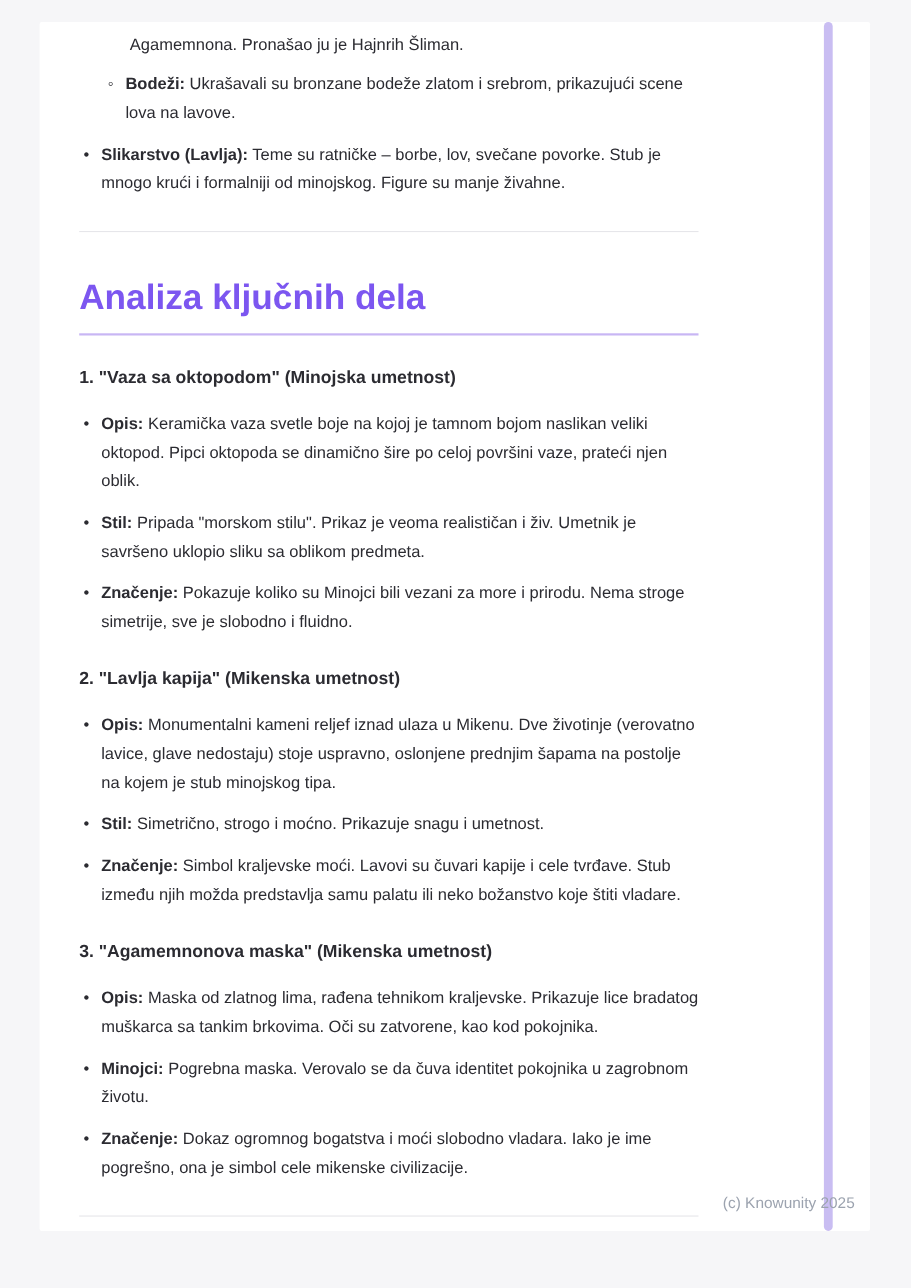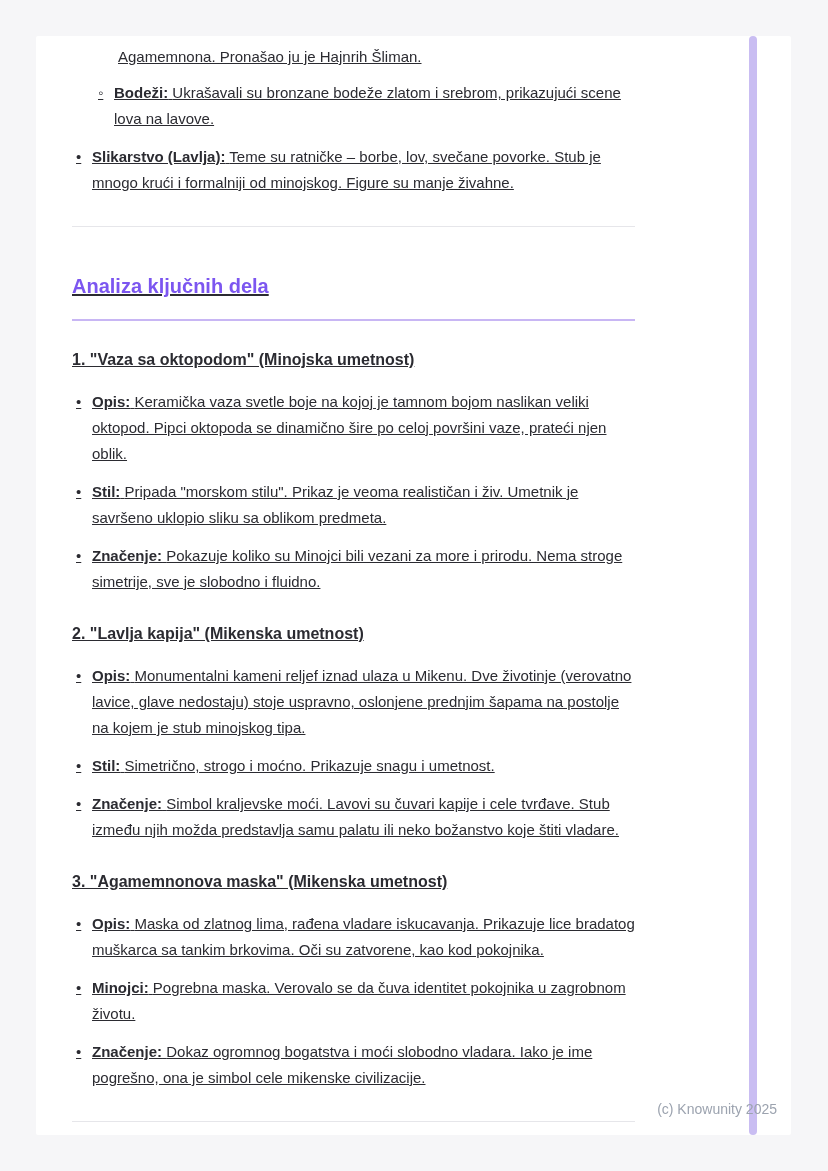--- a/index.html
+++ b/index.html
@@ -12,26 +12,25 @@
   }
   .viewport {
     width: 828px;
     min-height: 1171px;
     margin: 0 auto;
     position: relative;
   }
   .page-card {
     position: absolute;
     left: 36px;
-    top: 36px;
+    top: 20px;
     width: 755px;
     height: 1099px;
     background: #ffffff;
     border-radius: 2px;
-    text-decoration: underline;
   }
   .scrollbar {
     position: absolute;
     top: 0;
     right: 34px;
     width: 8px;
     height: 100%;
     background: #c9bdf2;
     border-radius: 4px;
   }
@@ -56,21 +55,21 @@
     padding-left: 22px;
   }
   .li .li-text { flex: 1; }
   .b { font-weight: 700; }
   .divider {
     border: none;
     border-top: 1px solid #e6e6ea;
     margin: 30px 0 0 0;
   }
   .section-title {
-    font-size: 20px;
+    font-size: 32px;
     line-height: 34px;
     font-weight: 700;
     color: #7c56f0;
     margin: 42px 0 0 0;
   }
   .title-underline {
     border: none;
     border-top: 2px solid #c8b6f4;
     margin: 16px 0 24px 0;
   }
@@ -166,21 +165,21 @@
           <span>Simbol kraljevske moći. Lavovi su čuvari kapije i cele tvrđave. Stub između njih možda predstavlja samu palatu ili neko božanstvo koje štiti vladare.</span>
         </span>
       </div>
 
       <h2 class="sub-heading">3. "Agamemnonova maska" (Mikenska umetnost)</h2>
 
       <div class="li">
         <span class="marker">•</span>
         <span class="li-text">
           <span class="b">Opis:</span>
-          <span>Maska od zlatnog lima, rađena vladare iskucavanja. Prikazuje lice bradatog muškarca sa tankim brkovima. Oči su zatvorene, kao kod pokojnika.</span>
+          <span>Maska od zlatnog lima, rađena tehnikom kraljevske. Prikazuje lice bradatog muškarca sa tankim brkovima. Oči su zatvorene, kao kod pokojnika.</span>
         </span>
       </div>
       <div class="li">
         <span class="marker">•</span>
         <span class="li-text">
           <span class="b">Minojci:</span>
           <span>Pogrebna maska. Verovalo se da čuva identitet pokojnika u zagrobnom životu.</span>
         </span>
       </div>
       <div class="li">

